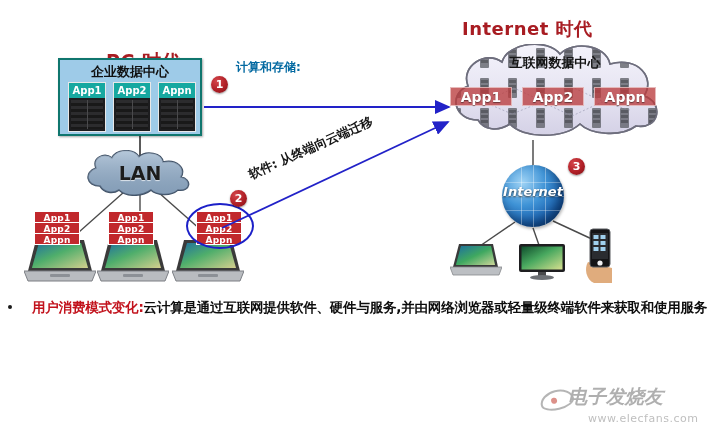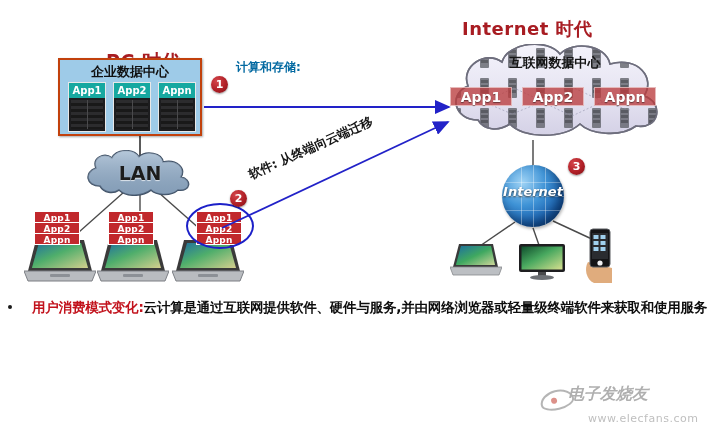--- a/index.html
+++ b/index.html
@@ -31,21 +31,21 @@
   }
   #title-pc   { left: 106px; top: 18px;  font-size: 19px; margin-top: 31px; }
   #title-net  { left: 462px; top: 17px;  font-size: 18px; }
 
   
   #edc-box {
     position: absolute;
     left: 58px; top: 58px;
     width: 144px; height: 78px;
     background: #9ecbe8;
-    border: 2px solid #c2410c;
+    border: 2px solid #0f766e;
     box-shadow: 1px 1px 2px rgba(0,0,0,.35);
   }
   #edc-title {
     position: absolute;
     left: 0; top: 3px; width: 100%;
     text-align: center;
     font-size: 13px; font-weight: bold;
     color: #101010;
     white-space: nowrap;
   }
@@ -263,21 +263,21 @@
   #watermark {
     position: absolute;
     left: 540px; top: 382px;
     width: 165px; height: 52px;
     pointer-events: none;
     opacity: .55;
   }
   #wm-text {
     position: absolute;
     left: 28px; top: 2px;
-    font-size: 16px;
+    font-size: 19px;
     font-weight: bold;
     font-style: italic;
     color: #6f6f6f;
     white-space: nowrap;
   }
   #wm-url {
     position: absolute;
     left: 48px; top: 30px;
     font-size: 11px;
     color: #8a8a8a;

